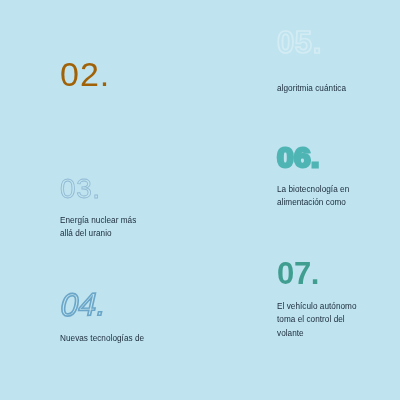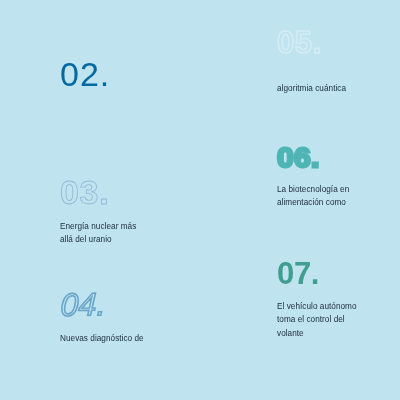--- a/index.html
+++ b/index.html
@@ -42,28 +42,28 @@
     color: #1b2b3b;
     margin: 0;
     font-weight: 400;
     letter-spacing: 0.005em;
   }
 
   
   .style-outline-teal {
     font-size: 34px;
     font-weight: 300;
-    color: #0369a1;
+    color: #a16207;
     letter-spacing: 0.03em;
   }
 
   
   .style-hairline {
-    font-size: 34px;
-    font-weight: 700;
+    font-size: 28px;
+    font-weight: 400;
     color: transparent;
     -webkit-text-stroke: 0.8px #8fb8d2;
     letter-spacing: 0.02em;
   }
 
   
   .style-brush {
     font-size: 32px;
     font-weight: 400;
     color: transparent;
@@ -118,21 +118,21 @@
     <div class="numeral style-hairline">03.</div>
     <p class="body-text">
       <span>Energía nuclear más</span><br>
       <span>allá del uranio</span>
     </p>
   </div>
 
   <div class="entry" style="left:60px; top:289px; width:145px;">
     <div class="numeral"><span class="style-brush">04.</span></div>
     <p class="body-text">
-      <span>Nuevas diagnóstico de</span><br>
+      <span>Nuevas tecnologías de</span><br>
       <br>
     </p>
   </div>
 
   <div class="entry" style="left:277px; top:27px;">
     <div class="numeral style-ghost">05.</div>
     <p class="body-text">
       <br>
       <span>algoritmia cuántica</span>
     </p>

